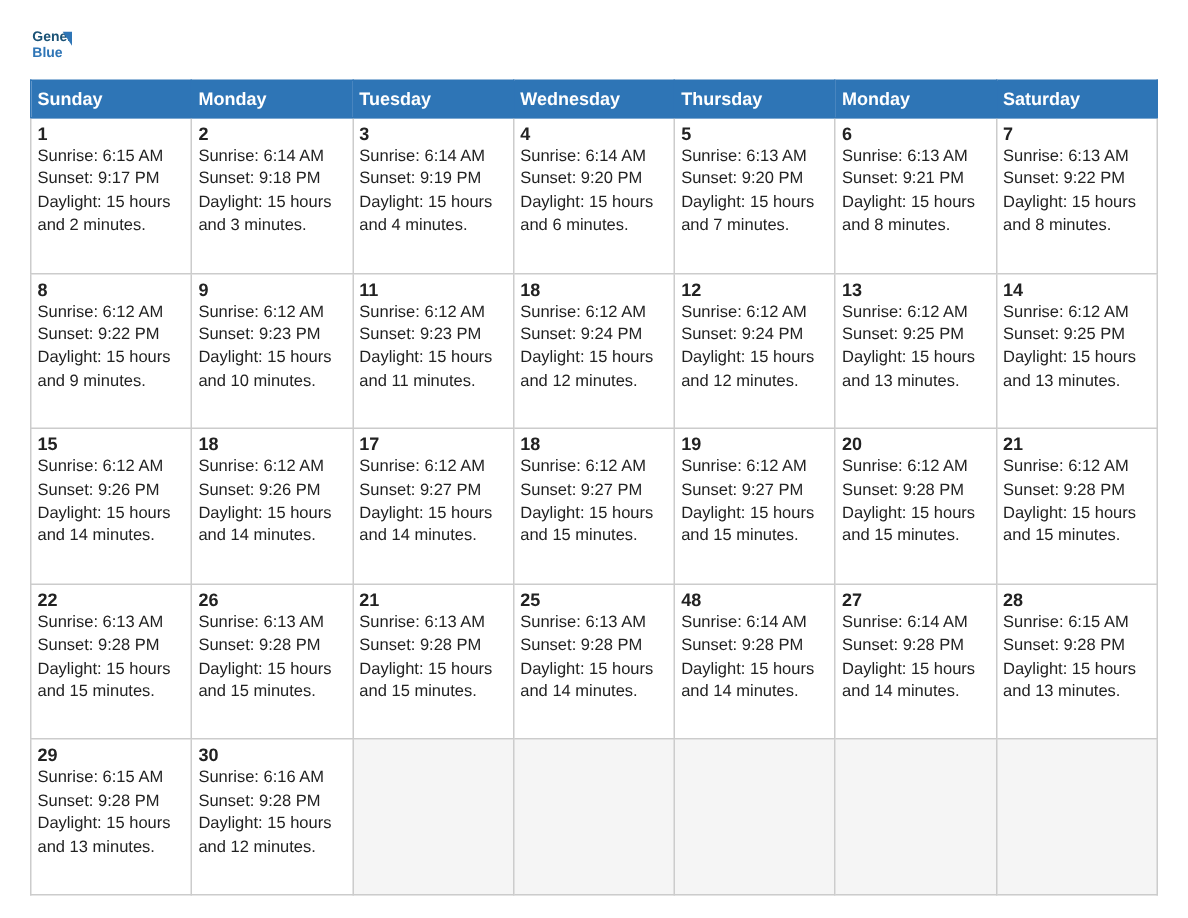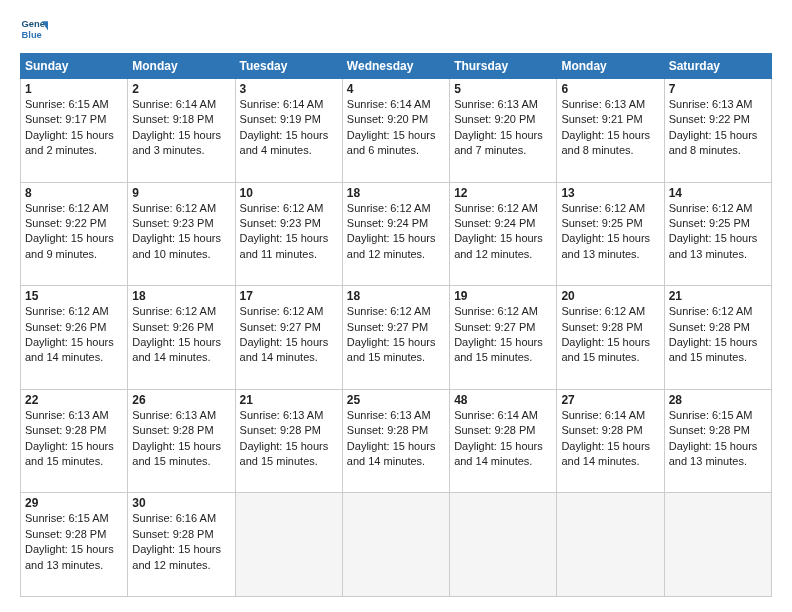--- a/index.html
+++ b/index.html
@@ -148,21 +148,21 @@
         <tr>
           <td>
             <span class="day-num">8</span>
             <div class="day-info">Sunrise: 6:12 AM<br>Sunset: 9:22 PM<br>Daylight: 15 hours and 9 minutes.</div>
           </td>
           <td>
             <span class="day-num">9</span>
             <div class="day-info">Sunrise: 6:12 AM<br>Sunset: 9:23 PM<br>Daylight: 15 hours and 10 minutes.</div>
           </td>
           <td>
-            <span class="day-num">10</span>
+            <span class="day-num">11</span>
             <div class="day-info">Sunrise: 6:12 AM<br>Sunset: 9:23 PM<br>Daylight: 15 hours and 11 minutes.</div>
           </td>
           <td>
             <span class="day-num">18</span>
             <div class="day-info">Sunrise: 6:12 AM<br>Sunset: 9:24 PM<br>Daylight: 15 hours and 12 minutes.</div>
           </td>
           <td>
             <span class="day-num">12</span>
             <div class="day-info">Sunrise: 6:12 AM<br>Sunset: 9:24 PM<br>Daylight: 15 hours and 12 minutes.</div>
           </td>

